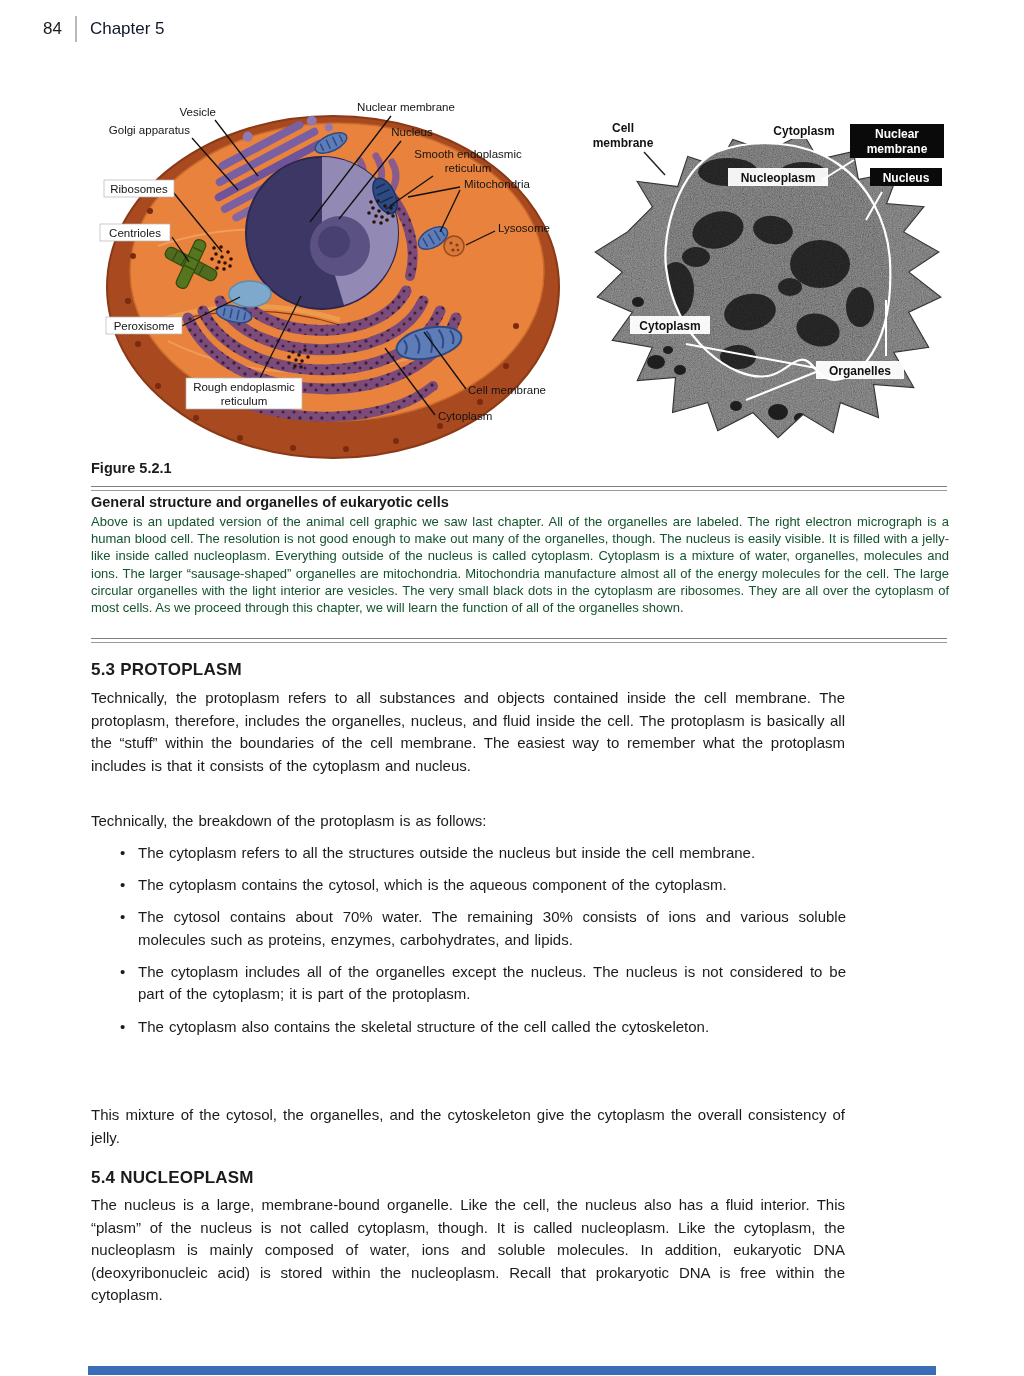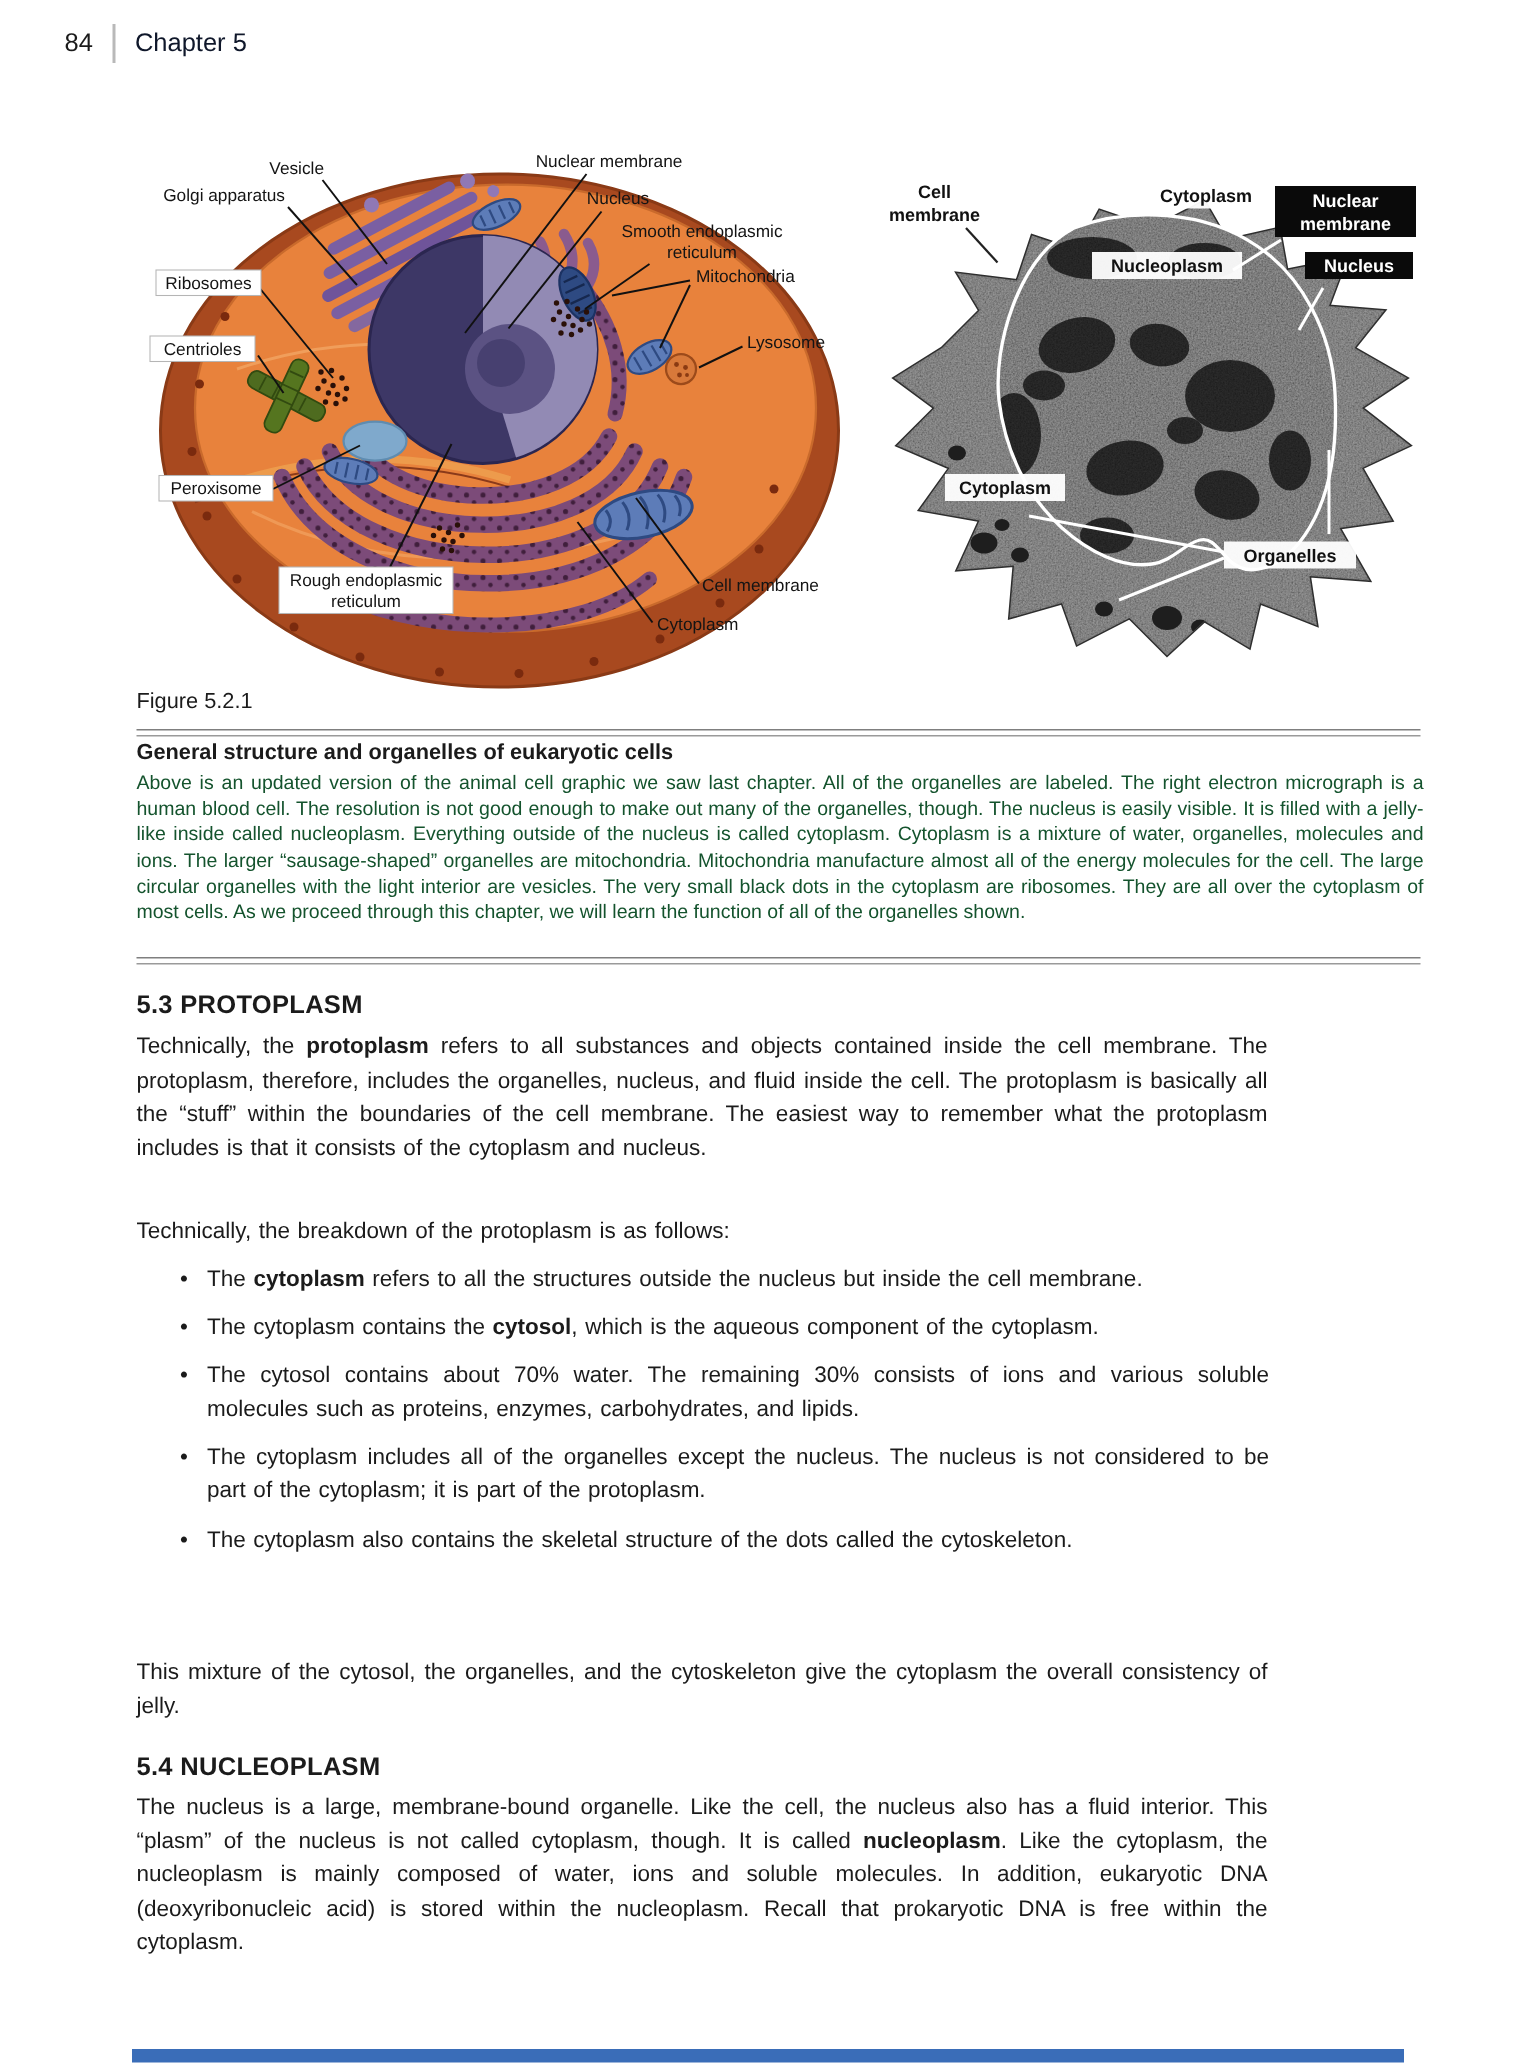--- a/index.html
+++ b/index.html
@@ -2,30 +2,30 @@
 <html><head>
 <meta charset="utf-8">
 <style>
   html,body{margin:0;padding:0}
   body{
     width:1024px;height:1376px;position:relative;background:#ffffff;
     font-family:"Liberation Sans","DejaVu Sans",sans-serif;color:#1b1b1b;
     overflow:hidden;
   }
   .abs{position:absolute}
-  .b{font-weight:bold}
+  .b{font-weight:normal}
 
   
   .hdr{left:43px;top:16px;font-size:17px;display:flex;align-items:center}
   .hdr .num{font-weight:normal}
   .hdr .div{display:inline-block;width:2px;height:26px;background:#b9b9b9;margin:0 13px}
   .hdr .chap{color:#0f172a}
 
   
-  .figlabel{left:91px;top:460px;font-size:14.5px;font-weight:normal}
+  .figlabel{left:91px;top:460px;font-size:14.5px;font-weight:bold}
   .rule{left:91px;width:856px;height:3px;border-top:1px solid #7f7f7f;border-bottom:1px solid #9a9a9a}
   .r1{top:486px}.r2{top:638px}
   .figtitle{left:91px;top:494px;font-size:14.5px;font-weight:bold;width:856px}
   .figcap{left:91px;top:513px;width:858px;font-size:13px;line-height:17.2px;text-align:justify;color:#14532d}
 
   
   .h5{font-size:17px;font-weight:bold;letter-spacing:.2px}
   .h53{left:91px;top:660px}
   .h54{left:91px;top:1168px}
   .para{width:754px;font-size:15px;line-height:22.6px;text-align:justify;word-spacing:.06em}
@@ -379,21 +379,21 @@
   <div class="bullet">
     <span class="mark">•</span>
     <div class="btxt"><span>The cytosol contains about 70% water. The remaining 30% consists of ions and various soluble molecules such as proteins, enzymes, carbohydrates, and lipids.</span></div>
   </div>
   <div class="bullet">
     <span class="mark">•</span>
     <div class="btxt"><span>The cytoplasm includes all of the organelles except the nucleus. The nucleus is not considered to be part of the cytoplasm; it is part of the protoplasm.</span></div>
   </div>
   <div class="bullet">
     <span class="mark">•</span>
-    <div class="btxt"><span>The cytoplasm also contains the skeletal structure of the dots called the cytoskeleton.</span></div>
+    <div class="btxt"><span>The cytoplasm also contains the skeletal structure of the cell called the cytoskeleton.</span></div>
   </div>
 </div>
 
 <div class="abs para p3">This mixture of the cytosol, the organelles, and the cytoskeleton give the cytoplasm the overall consistency of jelly.</div>
 
 <div class="abs h5 h54">5.4 NUCLEOPLASM</div>
 <div class="abs para p4"><span>The nucleus is a large, membrane-bound organelle. Like the cell, the nucleus also has a fluid interior. This “plasm” of the nucleus is not called cytoplasm, though. It is called </span><span class="b">nucleoplasm</span><span>. Like the cytoplasm, the nucleoplasm is mainly composed of water, ions and soluble molecules. In addition, eukaryotic DNA (deoxyribonucleic acid) is stored within the nucleoplasm. Recall that prokaryotic DNA is free within the cytoplasm.</span></div>
 
 <div class="abs accentbar" style="background: rgb(58, 109, 184);"></div>
 

